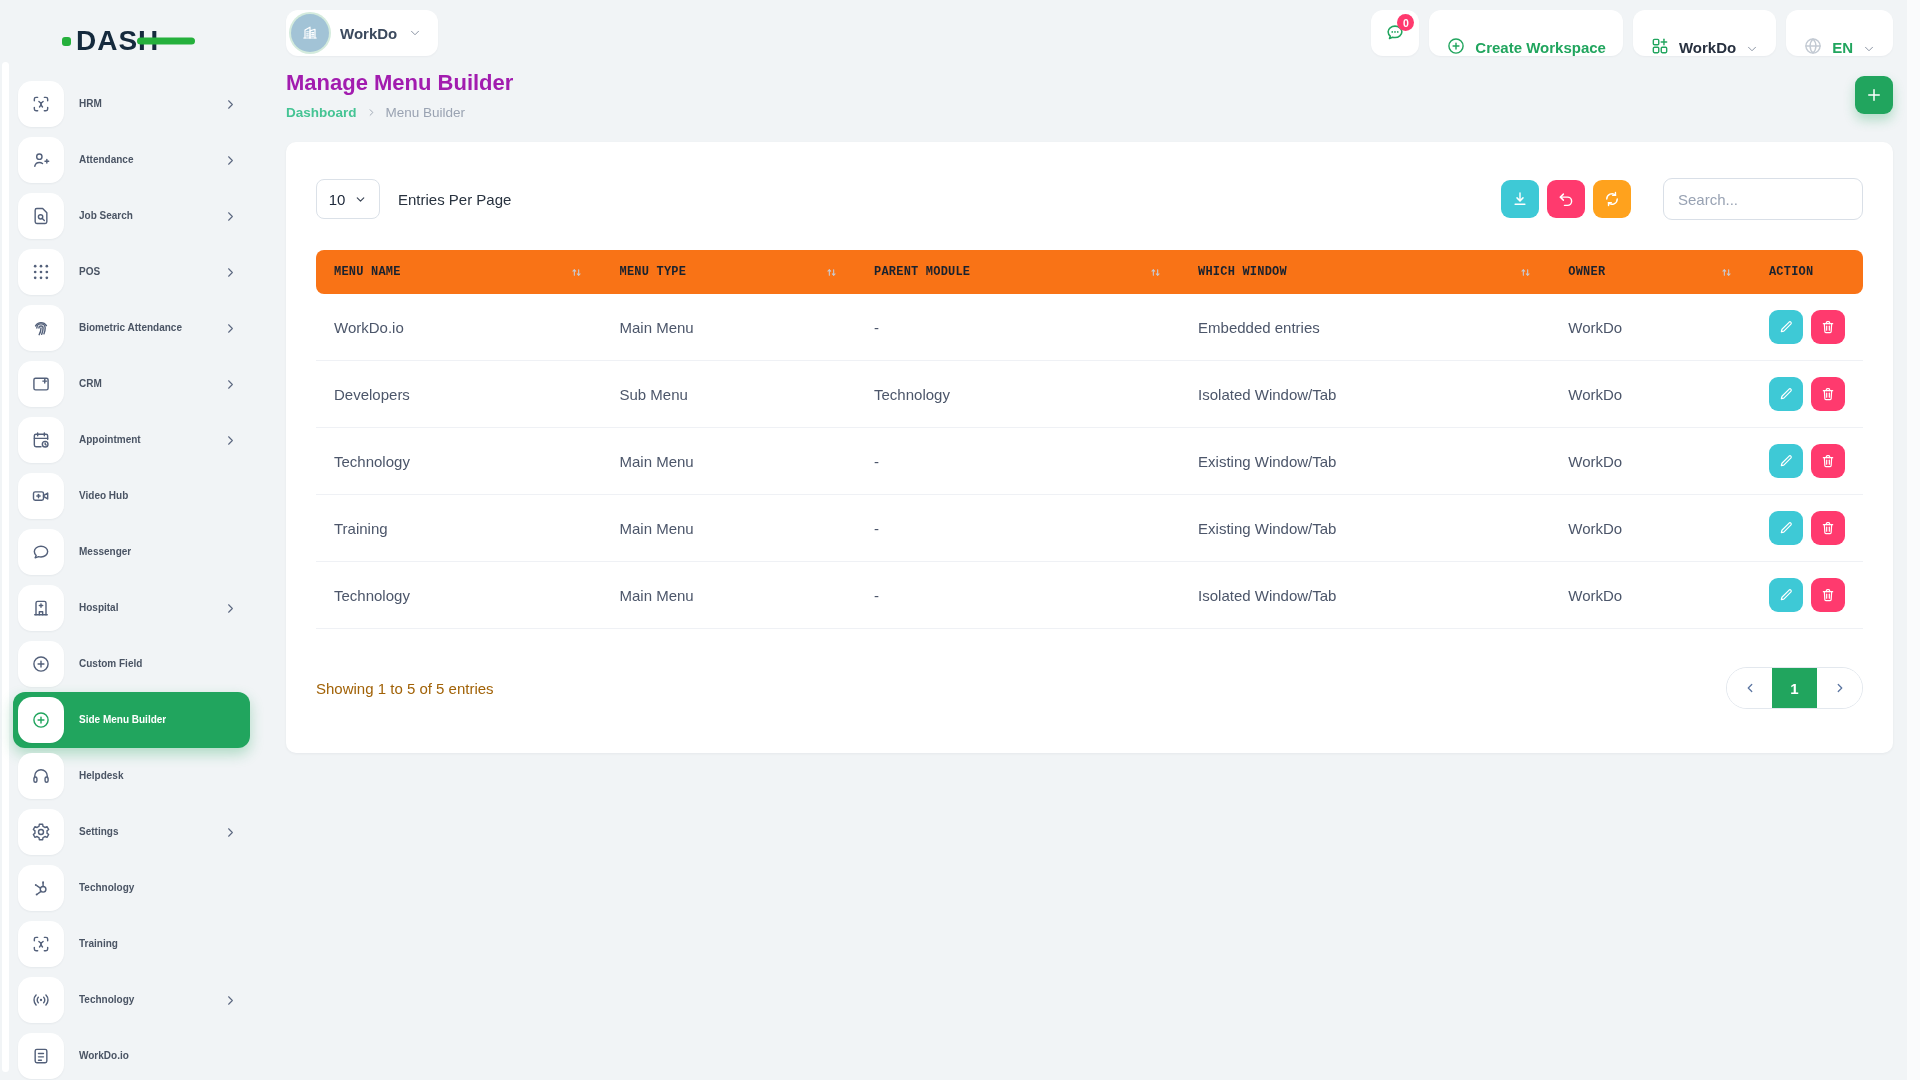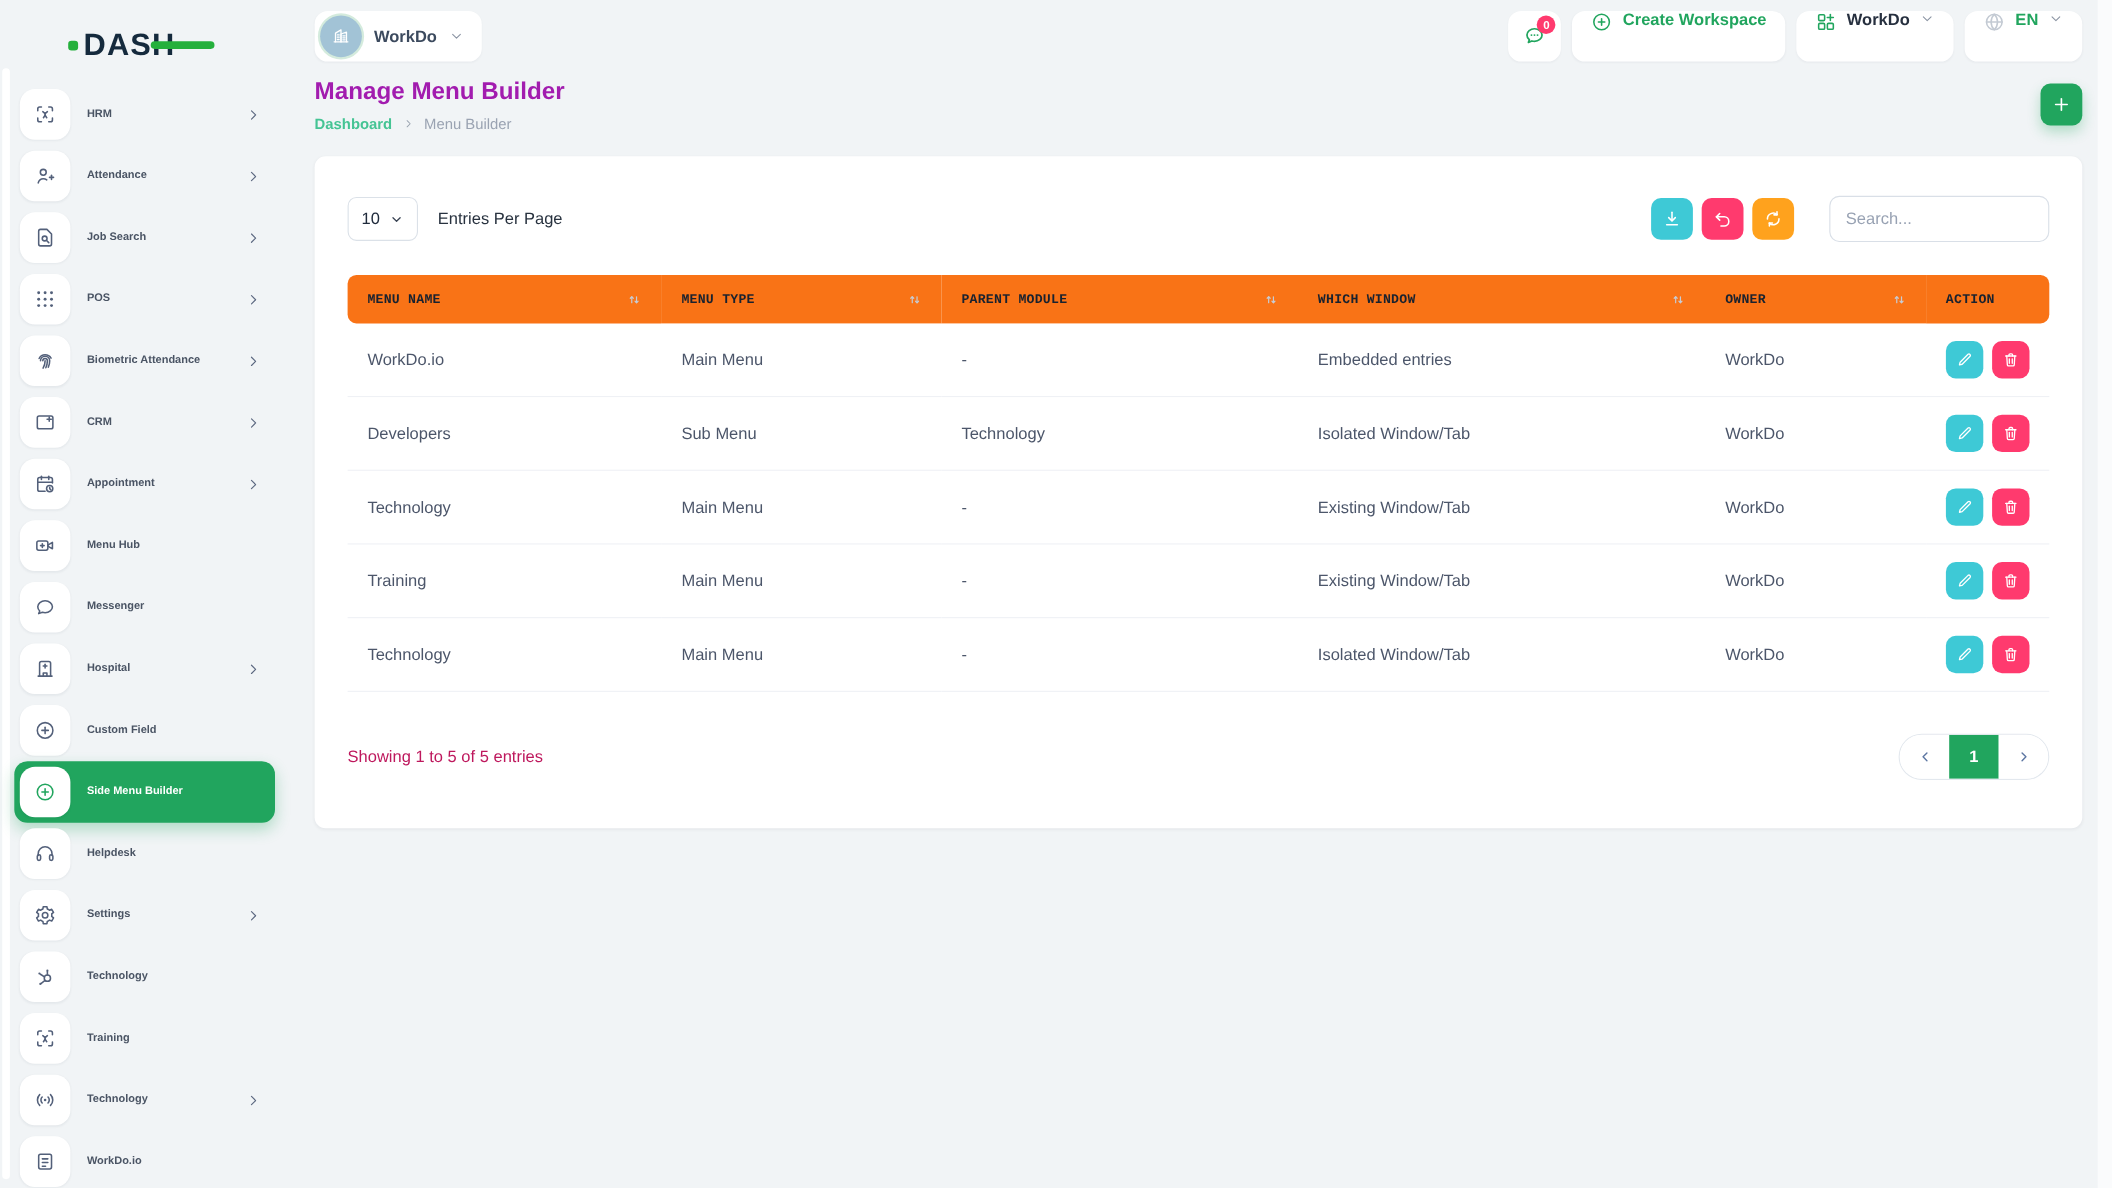--- a/index.html
+++ b/index.html
@@ -31,21 +31,21 @@
   .topbar { margin-left:258px; display:flex; align-items:center; justify-content:space-between; padding:10px 27px 0 28px; }
   .ws-pill { display:flex; align-items:center; gap:11px; background:#fff; border-radius:12px; height:46px; padding:0 16px 0 5px; box-shadow:0 1px 2px rgba(20,30,50,.04); }
   .ws-avatar { width:38px; height:38px; border-radius:50%; background:#a2c3d6; box-shadow:0 0 0 2px #d4ebdd; display:flex; align-items:center; justify-content:center; color:#fff; }
   .ws-avatar svg { width:20px; height:20px; stroke-width:1.4; }
   .ws-name { font-size:15px; font-weight:700; color:#3c4a5e; }
   .pill-chev { color:#8b94a3; } .pill-chev svg { width:14px; height:14px; }
   .top-right { display:flex; align-items:center; gap:10px; }
   .icon-pill { position:relative; width:48px; height:46px; background:#fff; border-radius:12px; display:flex; align-items:center; justify-content:center; color:#21a55e; box-shadow:0 1px 2px rgba(20,30,50,.04); }
   .icon-pill svg { width:22px; height:22px; }
   .badge { position:absolute; top:4px; right:5px; min-width:17px; height:17px; border-radius:9px; background:#ff3a6e; color:#fff; font-size:10.5px; font-weight:700; display:flex; align-items:center; justify-content:center; }
-  .pill { height:46px; background:#fff; border-radius:12px; display:flex; align-items:flex-start; gap:9px; padding:0 17px; font-size:15px; font-weight:600; box-shadow:0 1px 2px rgba(20,30,50,.04); }
+  .pill { height:46px; background:#fff; border-radius:12px; display:flex; align-items:flex-end; gap:9px; padding:0 17px; font-size:15px; font-weight:600; box-shadow:0 1px 2px rgba(20,30,50,.04); }
   .pill.green-text { color:#21a55e; }
   .pill .dark { color:#27303f; }
   .pill .green { color:#21a55e; }
   .globe { color:#c3cad3; }
 
   
   .main { margin-left:258px; padding:14px 27px 0 28px; }
   .page-head { display:flex; align-items:center; justify-content:space-between; }
   .page-title { font-size:22px; font-weight:700; color:#a21caf; }
   .crumbs { display:flex; align-items:center; gap:9px; margin-top:9px; font-size:13.5px; }
@@ -76,21 +76,21 @@
   .th-inner { display:flex; align-items:center; justify-content:space-between; padding:15px 18px; font-size:12px; font-weight:700; color:#19222f; text-transform:uppercase; letter-spacing:.2px; text-align:left; }
   .sort-ic { color:#c6ccd6; } .sort-ic svg { width:13px; height:13px; stroke-width:2; }
   .menu-table tbody td { padding:16px 18px; font-size:15px; color:#4c566a; border-bottom:1px solid #eff1f5; text-align:left; }
   .action-cell { display:flex; gap:8px; }
   .row-btn { width:34px; height:34px; border-radius:9px; color:#fff; display:flex; align-items:center; justify-content:center; }
   .row-btn svg { width:16px; height:16px; stroke-width:1.8; }
   .row-btn.edit { background:#3ec9d6; }
   .row-btn.del { background:#ff3a6e; }
 
   .card-footer { margin-top:38px; display:flex; align-items:center; justify-content:space-between; }
-  .showing { font-size:15px; color:#be185d; }
+  .showing { font-size:15px; color:#a16207; }
   .pager { display:flex; height:42px; border:1px solid #e3e8ee; border-radius:21px; overflow:hidden; background:#fff; }
   .page-btn { width:45px; display:flex; align-items:center; justify-content:center; color:#5c76a2; background:#fff; }
   .page-btn svg { width:14px; height:14px; stroke-width:2.2; }
   .page-cur { width:45px; display:flex; align-items:center; justify-content:center; background:#21a55e; color:#fff; font-size:15px; font-weight:600; }
 
   .page-scroll { position:fixed; right:0; top:0; bottom:0; width:13px; background:#fafbfc; }
 </style>
 </head>
 <body>
 
@@ -372,21 +372,21 @@
             <use href="#i-chev-right"></use>
           </svg>
         </span>
     </div>
     <div class="side-item">
       <span class="side-icon">
           <svg class="ic">
             <use href="#i-video-camera"></use>
           </svg>
         </span>
-      <span class="side-label">Menu Hub</span>
+      <span class="side-label">Video Hub</span>
     </div>
     <div class="side-item">
       <span class="side-icon">
           <svg class="ic">
             <use href="#i-chat-bubble"></use>
           </svg>
         </span>
       <span class="side-label">Messenger</span>
     </div>
     <div class="side-item">

